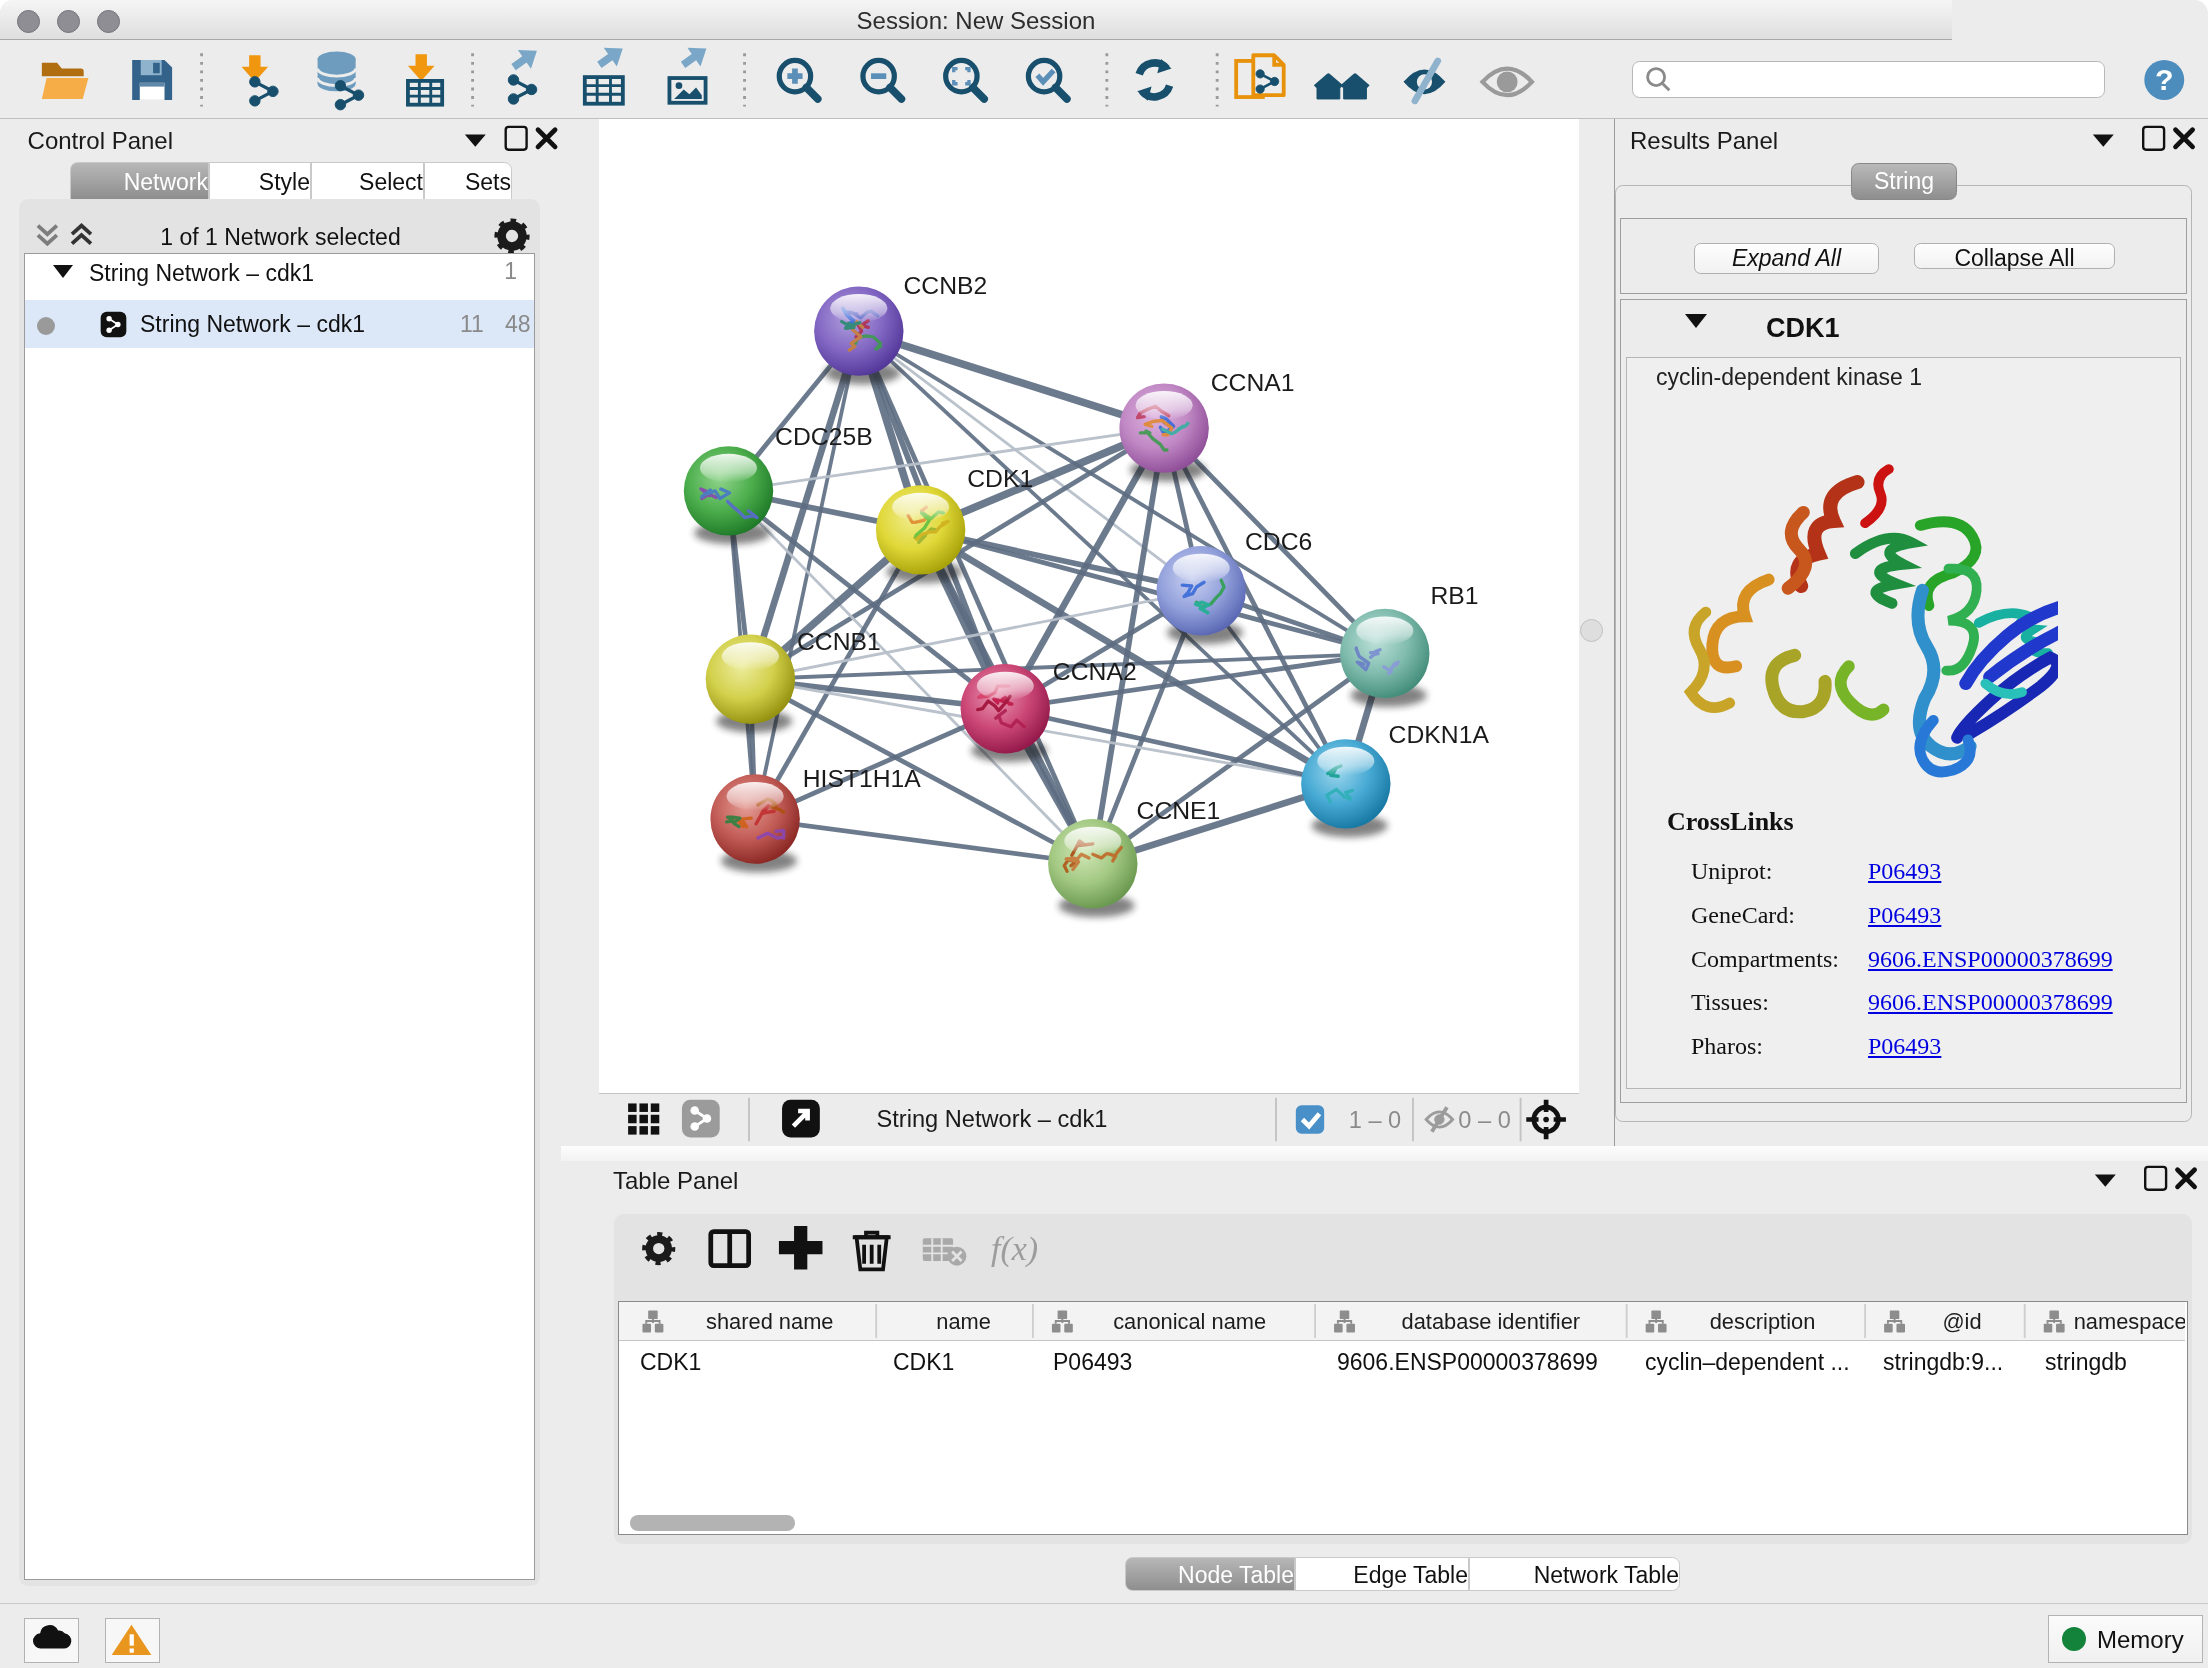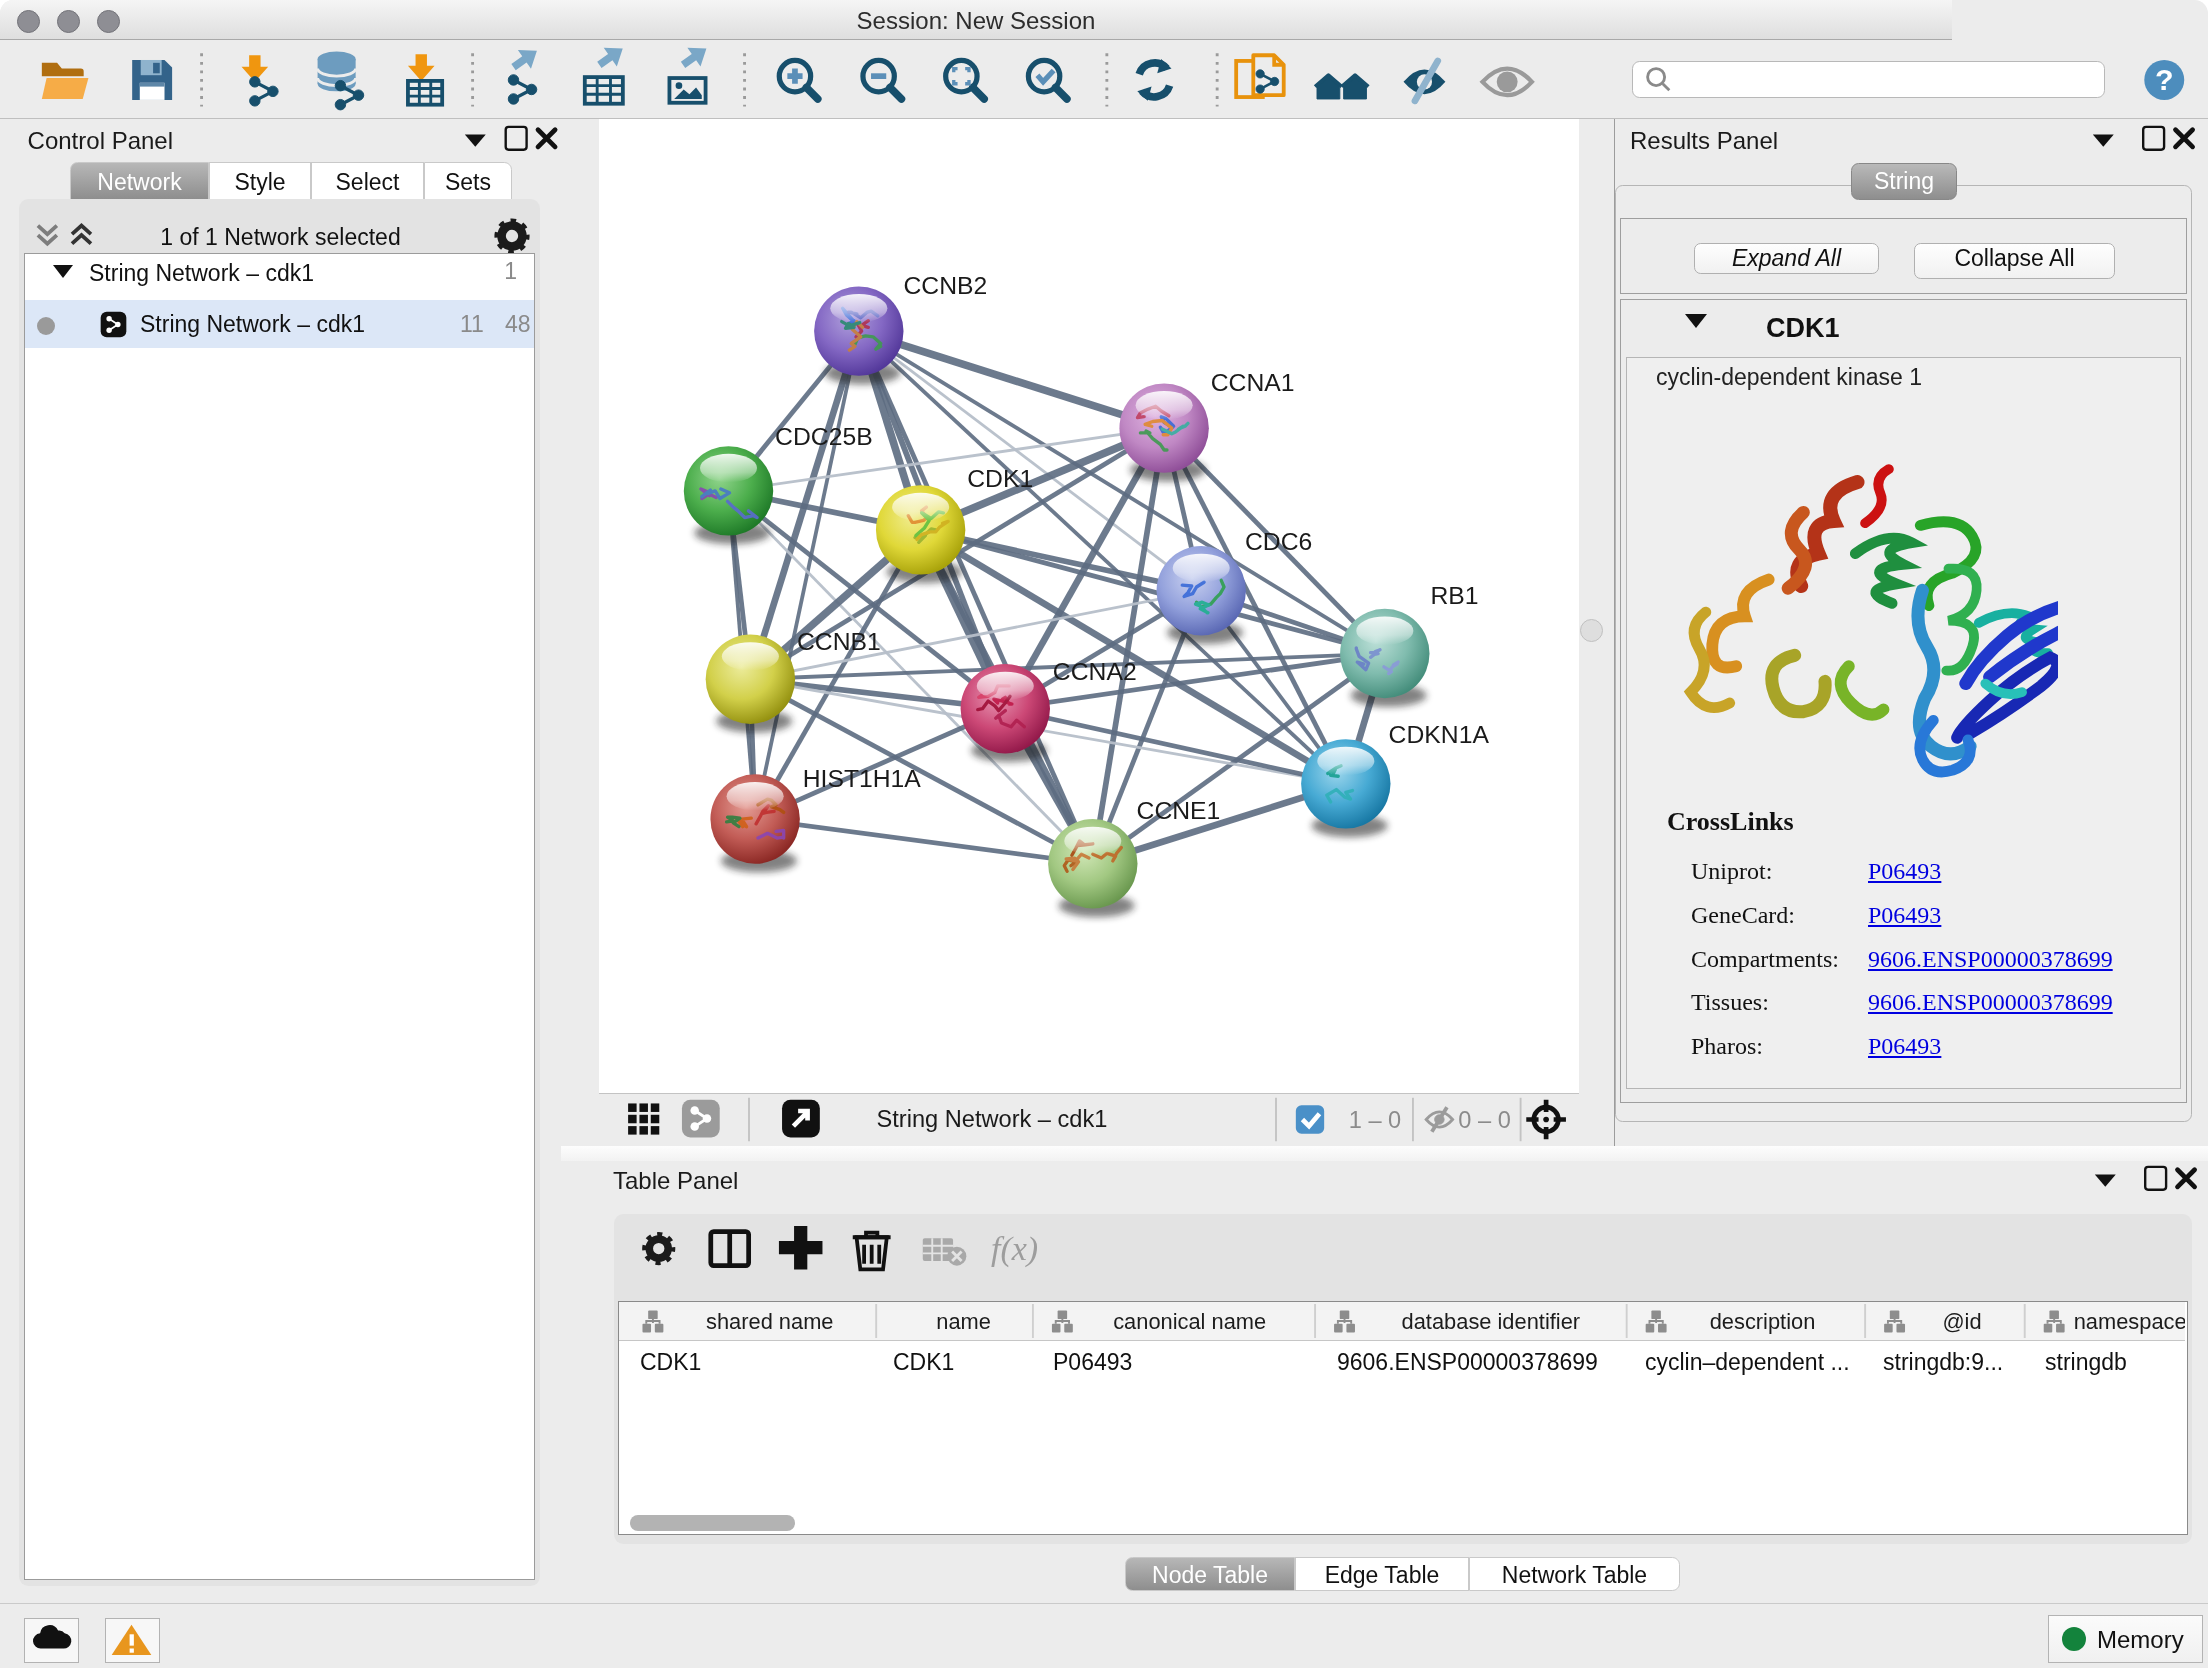--- a/index.html
+++ b/index.html
@@ -13,21 +13,21 @@
 .tl{position:absolute;top:9.5px;width:23px;height:23px;border-radius:50%;
   background:#8e8e94;border:1px solid #737379;box-sizing:border-box;}
 #title{width:100%;text-align:center;top:6.7px;font-size:24px;color:#2d2d2d;}
 
 #toolbar{left:0;top:40px;width:2208px;height:78px;background:#ececec;border-bottom:1px solid #bfbfbf;}
 #searchbox{left:1632px;top:21px;width:473px;height:37px;background:#fff;
   border:1.9px solid #b8b8b8;border-radius:7.6px;box-sizing:border-box;}
 
 #cpanel{left:0;top:119px;width:599px;height:1484px;background:#ececec;}
 .phead{font-size:24px;color:#1a1a1a;}
-.tab{position:absolute;box-sizing:border-box;text-align:center;font-size:23px;color:#111;
+.tab{position:absolute;box-sizing:border-box;text-align:right;font-size:23px;color:#111;
   background:#fff;border:1px solid #c9c9c9;}
 .tabsel{background:linear-gradient(#b7b7b7,#8e8e8e);color:#fff;}
 
 #netview{left:599px;top:119px;width:980px;height:974px;background:#fff;}
 #netbar{left:599px;top:1093px;width:980px;height:53px;background:#ececec;
   border-top:1px solid #c3c3c3;border-bottom:1px solid #c3c3c3;}
 
 #rpanel{left:1614px;top:119px;width:594px;height:1027px;background:#ececec;border-left:1.9px solid #9c9c9c;padding-left:20px;}
 .rbtn{position:absolute;box-sizing:border-box;background:linear-gradient(#fefefe,#f1f1f1);
   border:1.9px solid #b0b0b0;border-radius:6.7px;text-align:center;font-size:23px;color:#111;}
@@ -544,21 +544,21 @@
   <div class="abs phead" style="left:15px;top:7.6px;">Results Panel</div>
   <svg class="abs" style="left:470px;top:5.7px;" width="124" height="28.5" viewBox="0 0 130 30">
     <path d="M8,10l22,0l-11,13z" fill="#111"></path>
     <rect x="61" y="2" width="22" height="24" rx="3" fill="none" stroke="#111" stroke-width="2.5"></rect>
     <path d="M95,5l18,18M113,5l-18,18" stroke="#111" stroke-width="5" stroke-linecap="round"></path>
   </svg>
   <div class="abs" style="left:0px;top:66px;width:575px;height:935px;background:#ececec;border:1px solid #b5b5b5;border-radius:7.6px;"></div>
   <div class="abs" style="left:236px;top:44px;width:104px;height:35px;background:linear-gradient(#b9b9b9,#8e8e8e);border:1px solid #888;border-radius:7.6px;color:#fff;font-size:23px;text-align:center;line-height:35px;">String</div>
   <div class="abs" style="left:4.8px;top:99px;width:567px;height:76px;border:1px solid #9e9e9e;box-sizing:border-box;"></div>
   <div class="abs rbtn" style="left:79px;top:124px;width:185px;height:31px;line-height:29.5px;font-style:italic;">Expand All</div>
-  <div class="abs rbtn" style="left:299px;top:124px;width:201px;height:36px;line-height:29.5px;">Collapse All</div>
+  <div class="abs rbtn" style="left:299px;top:124px;width:201px;height:26px;line-height:29.5px;">Collapse All</div>
   <div class="abs" style="left:4.8px;top:180px;width:567px;height:804px;border:1px solid #9e9e9e;box-sizing:border-box;"></div>
   <div class="abs" style="left:70px;top:195px;width:0;height:0;border:11.4px solid transparent;border-top:14.3px solid #111;"></div>
   <div class="abs" style="left:151px;top:194px;font-size:27px;font-weight:bold;color:#111;">CDK1</div>
   <div class="abs" style="left:11.4px;top:238px;width:555px;height:732px;background:#efefef;border:1px solid #b5b5b5;box-sizing:border-box;"></div>
   <div class="abs" style="left:41px;top:245px;font-size:23px;color:#222;">cyclin-dependent kinase 1</div>
   <svg class="abs" style="left:44px;top:323px;" width="399" height="342" viewBox="0 0 420 360">
     <g fill="none" stroke-linecap="round" transform="translate(6,8) scale(1.14)">
       <path d="M207,18q-14,8 -8,22t-14,28" stroke="#cc1111" stroke-width="9"></path>
       <path d="M178,30q-34,10 -22,36q-26,2 -14,30q-28,6 -16,30" stroke="#b43318" stroke-width="13"></path>
       <path d="M128,58q-20,18 -4,34t-10,36" stroke="#c8571e" stroke-width="12"></path>

